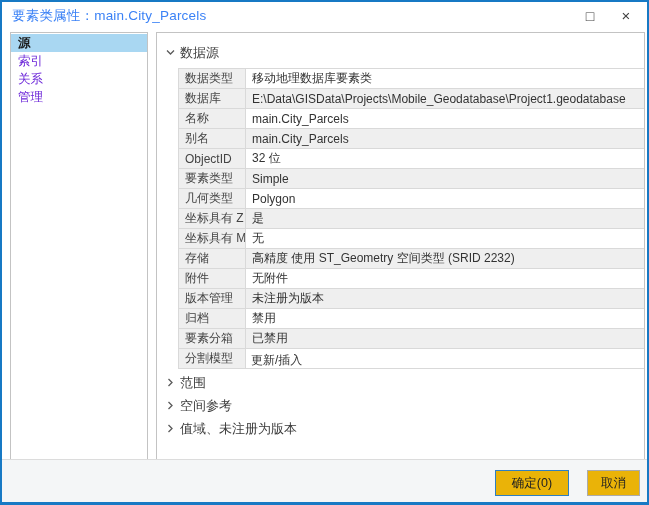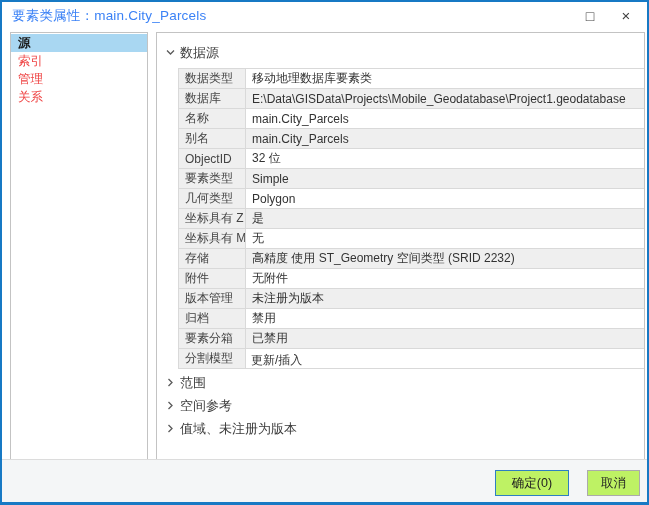--- a/index.html
+++ b/index.html
@@ -19,21 +19,21 @@
     font-size:14px; color:#404040; line-height:24px; cursor:default; background:transparent; border:none;
   }
   .winbtn.max { right:42px; }
   .winbtn.close { right:6px; font-size:15px; }
   
   .sidebar {
     position:absolute; left:8px; top:30px; width:138px; height:429px;
     background:#fff; border:1px solid #c3c3c3; padding-top:1px;
   }
   .side-item {
-    height:18px; line-height:18px; padding-left:7px; font-size:12.5px; color:#ef4444; cursor:default;
+    height:18px; line-height:18px; padding-left:7px; font-size:12.5px; color:#6d28d9; cursor:default;
   }
   .side-item.selected { background:#a9d7f2; font-weight:bold; color:#1a1a1a; }
   .content {
     position:absolute; left:154px; top:30px; width:489px; height:429px;
     background:#fff; border:1px solid #c3c3c3; padding:8px 9px; overflow:hidden;
   }
   
   .expander { display:flex; align-items:center; height:19px; margin:2px 0 2px 0; cursor:default; }
   .expander svg { flex:0 0 auto; margin-right:5px; }
   .expander .exp-label { font-size:13px; font-weight:normal; color:#3b3b3b; }
@@ -59,42 +59,42 @@
     position:absolute; left:-1px; top:-1px; right:-1px; bottom:-1px; background:#fff;
     border:1px solid #9f9f9f; display:flex; align-items:center; padding:11px 5px; cursor:default;
   }
   .combo .combo-text { flex:1 1 auto; font-size:12px; color:#333; }
   .combo .caret { flex:0 0 auto; font-size:9px; color:#444; padding-right:2px; }
   
   .footer {
     position:absolute; left:0; right:0; bottom:0; height:43px; background:#f4f6f7; border-top:1px solid #dcdcdc;
   }
   .btn {
-    position:absolute; top:10px; height:26px; background:#bef264; font-size:12.5px; color:#222;
+    position:absolute; top:10px; height:26px; background:#eab308; font-size:12.5px; color:#222;
     text-align:center; cursor:pointer; font-family:"Liberation Sans", sans-serif;
   }
   .btn.ok { right:78px; width:74px; border:1px solid #2e7fc2; }
   .btn.cancel { right:7px; width:53px; border:1px solid #ababab; }
 </style>
 </head>
 <body>
 
 <div class="window">
 
   <div class="titlebar">
     <div class="title">要素类属性：main.City_Parcels</div>
     <button class="winbtn max">□</button>
     <button class="winbtn close">×</button>
   </div>
 
   <div class="sidebar">
     <div class="side-item selected">源</div>
     <div class="side-item">索引</div>
+    <div class="side-item">关系</div>
     <div class="side-item">管理</div>
-    <div class="side-item">关系</div>
   </div>
 
   <div class="content">
 
     <div class="expander">
       <svg width="9" height="9" viewBox="0 0 9 9">
           <polyline points="1,2.5 4.5,6 8,2.5" fill="none" stroke="#5a5a5a" stroke-width="1.3"></polyline>
         </svg>
       <span class="exp-label">数据源</span>
     </div>

